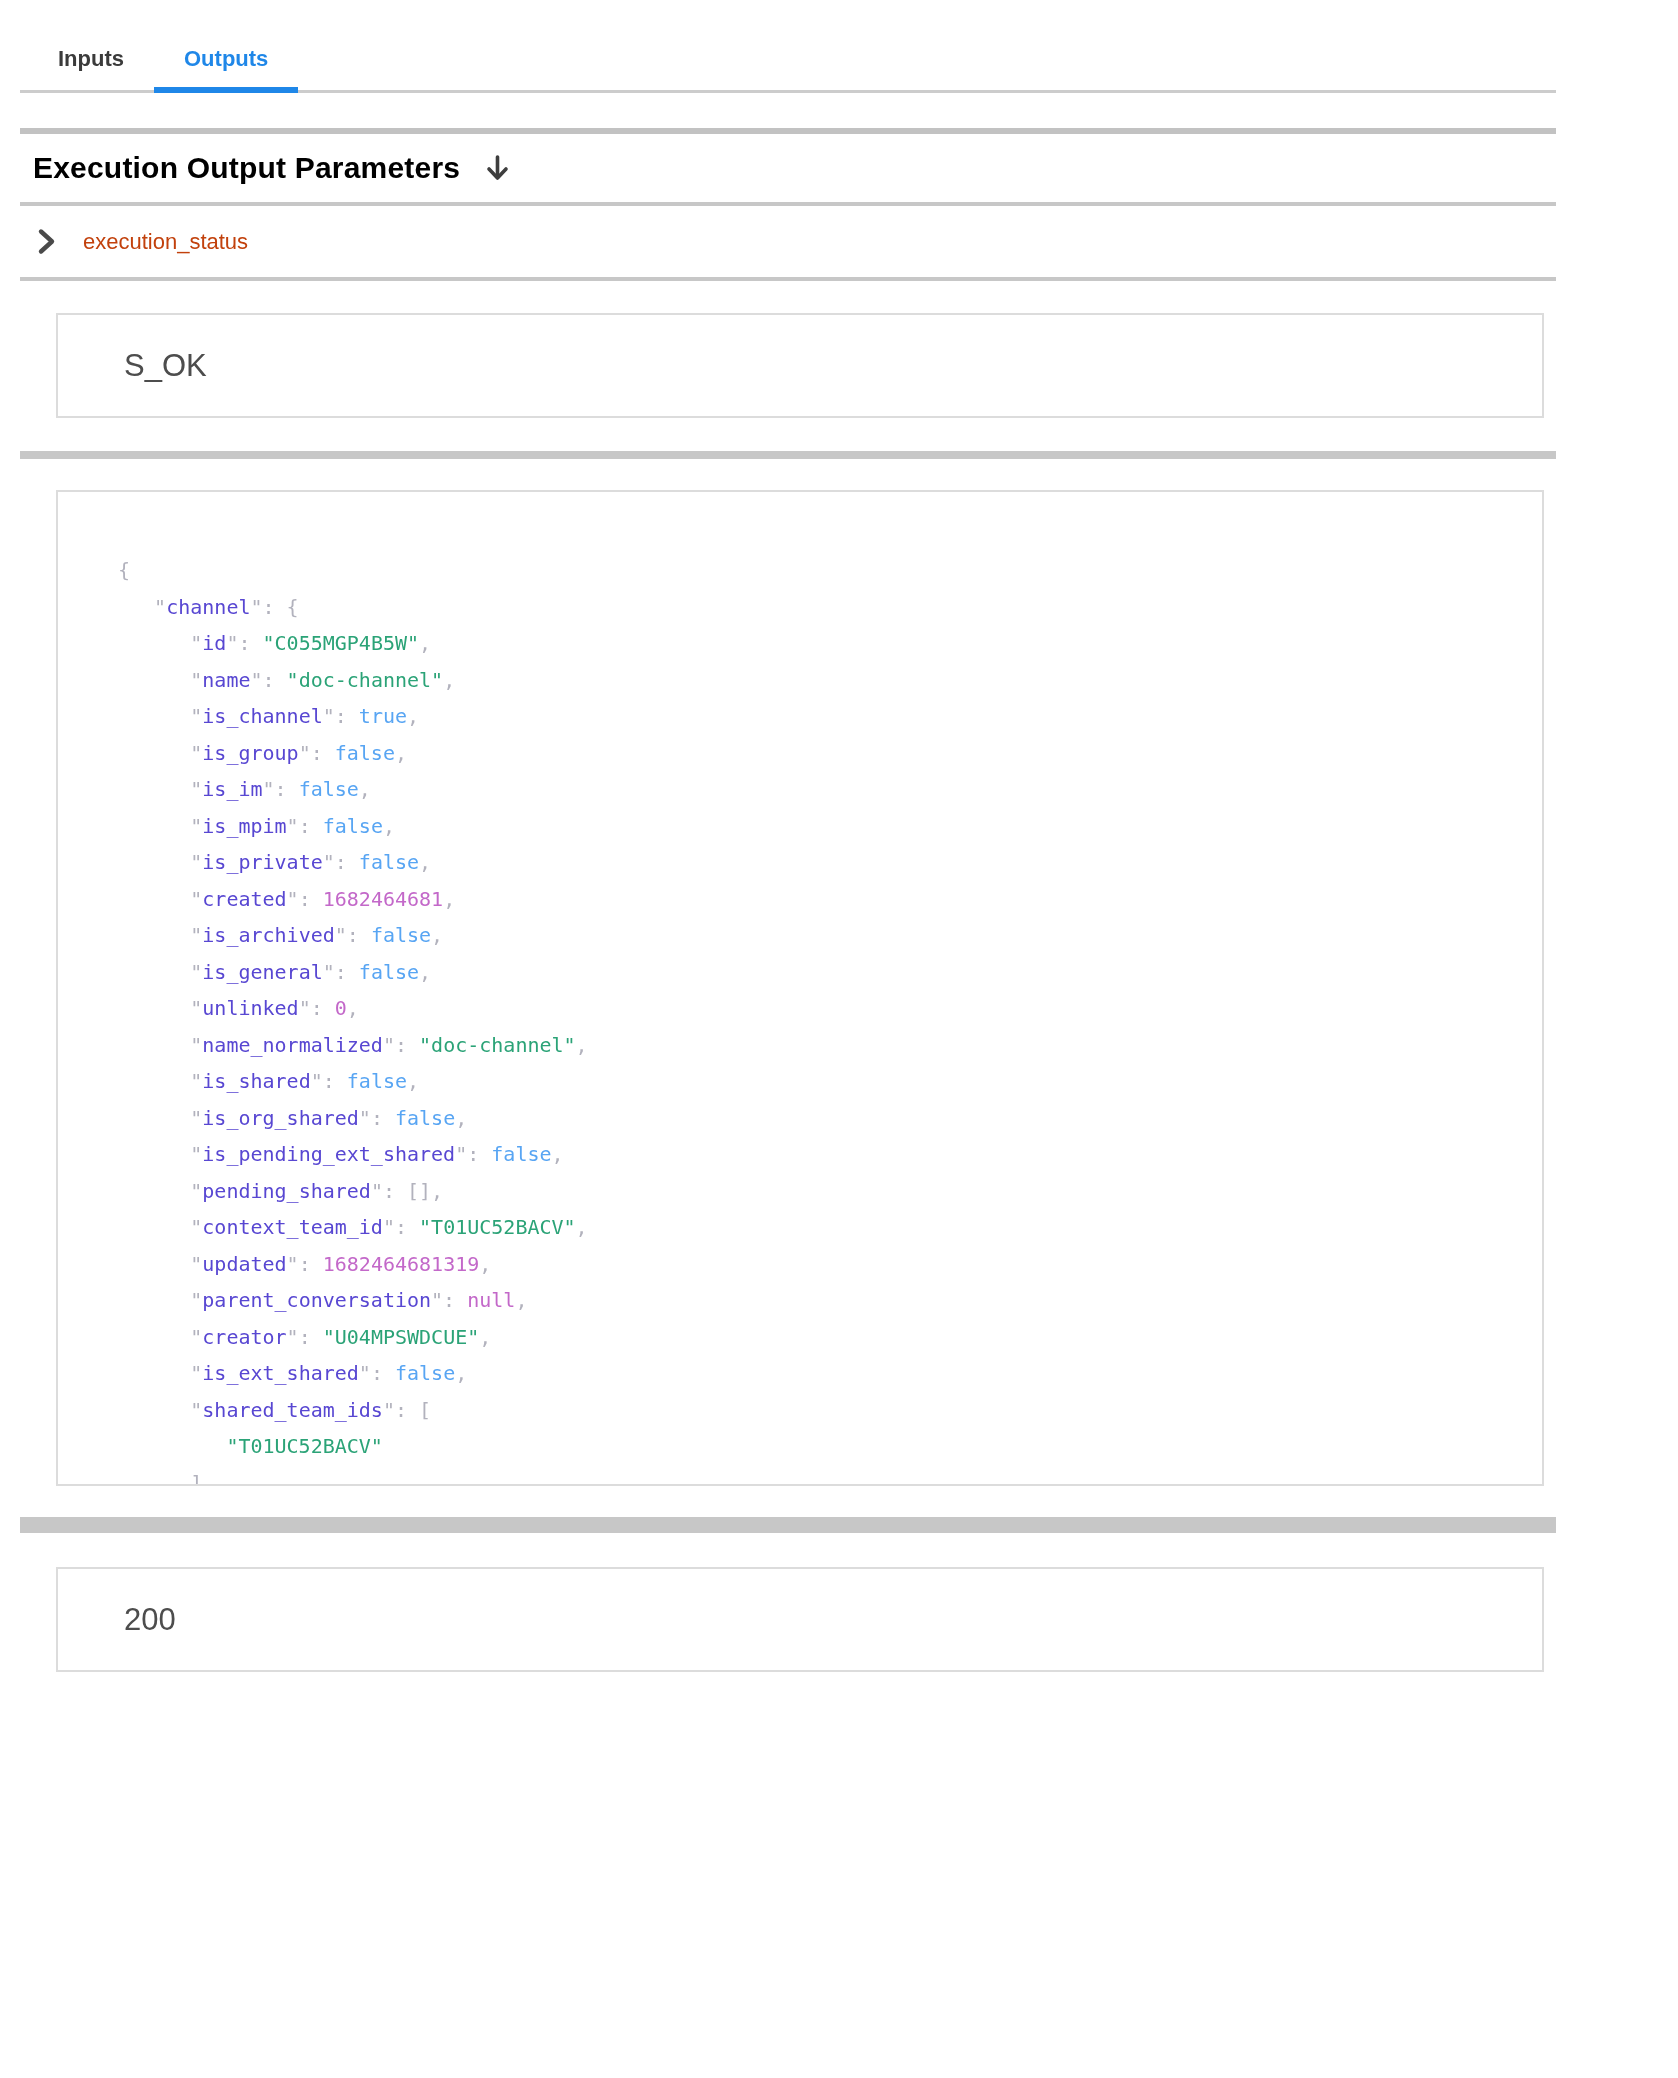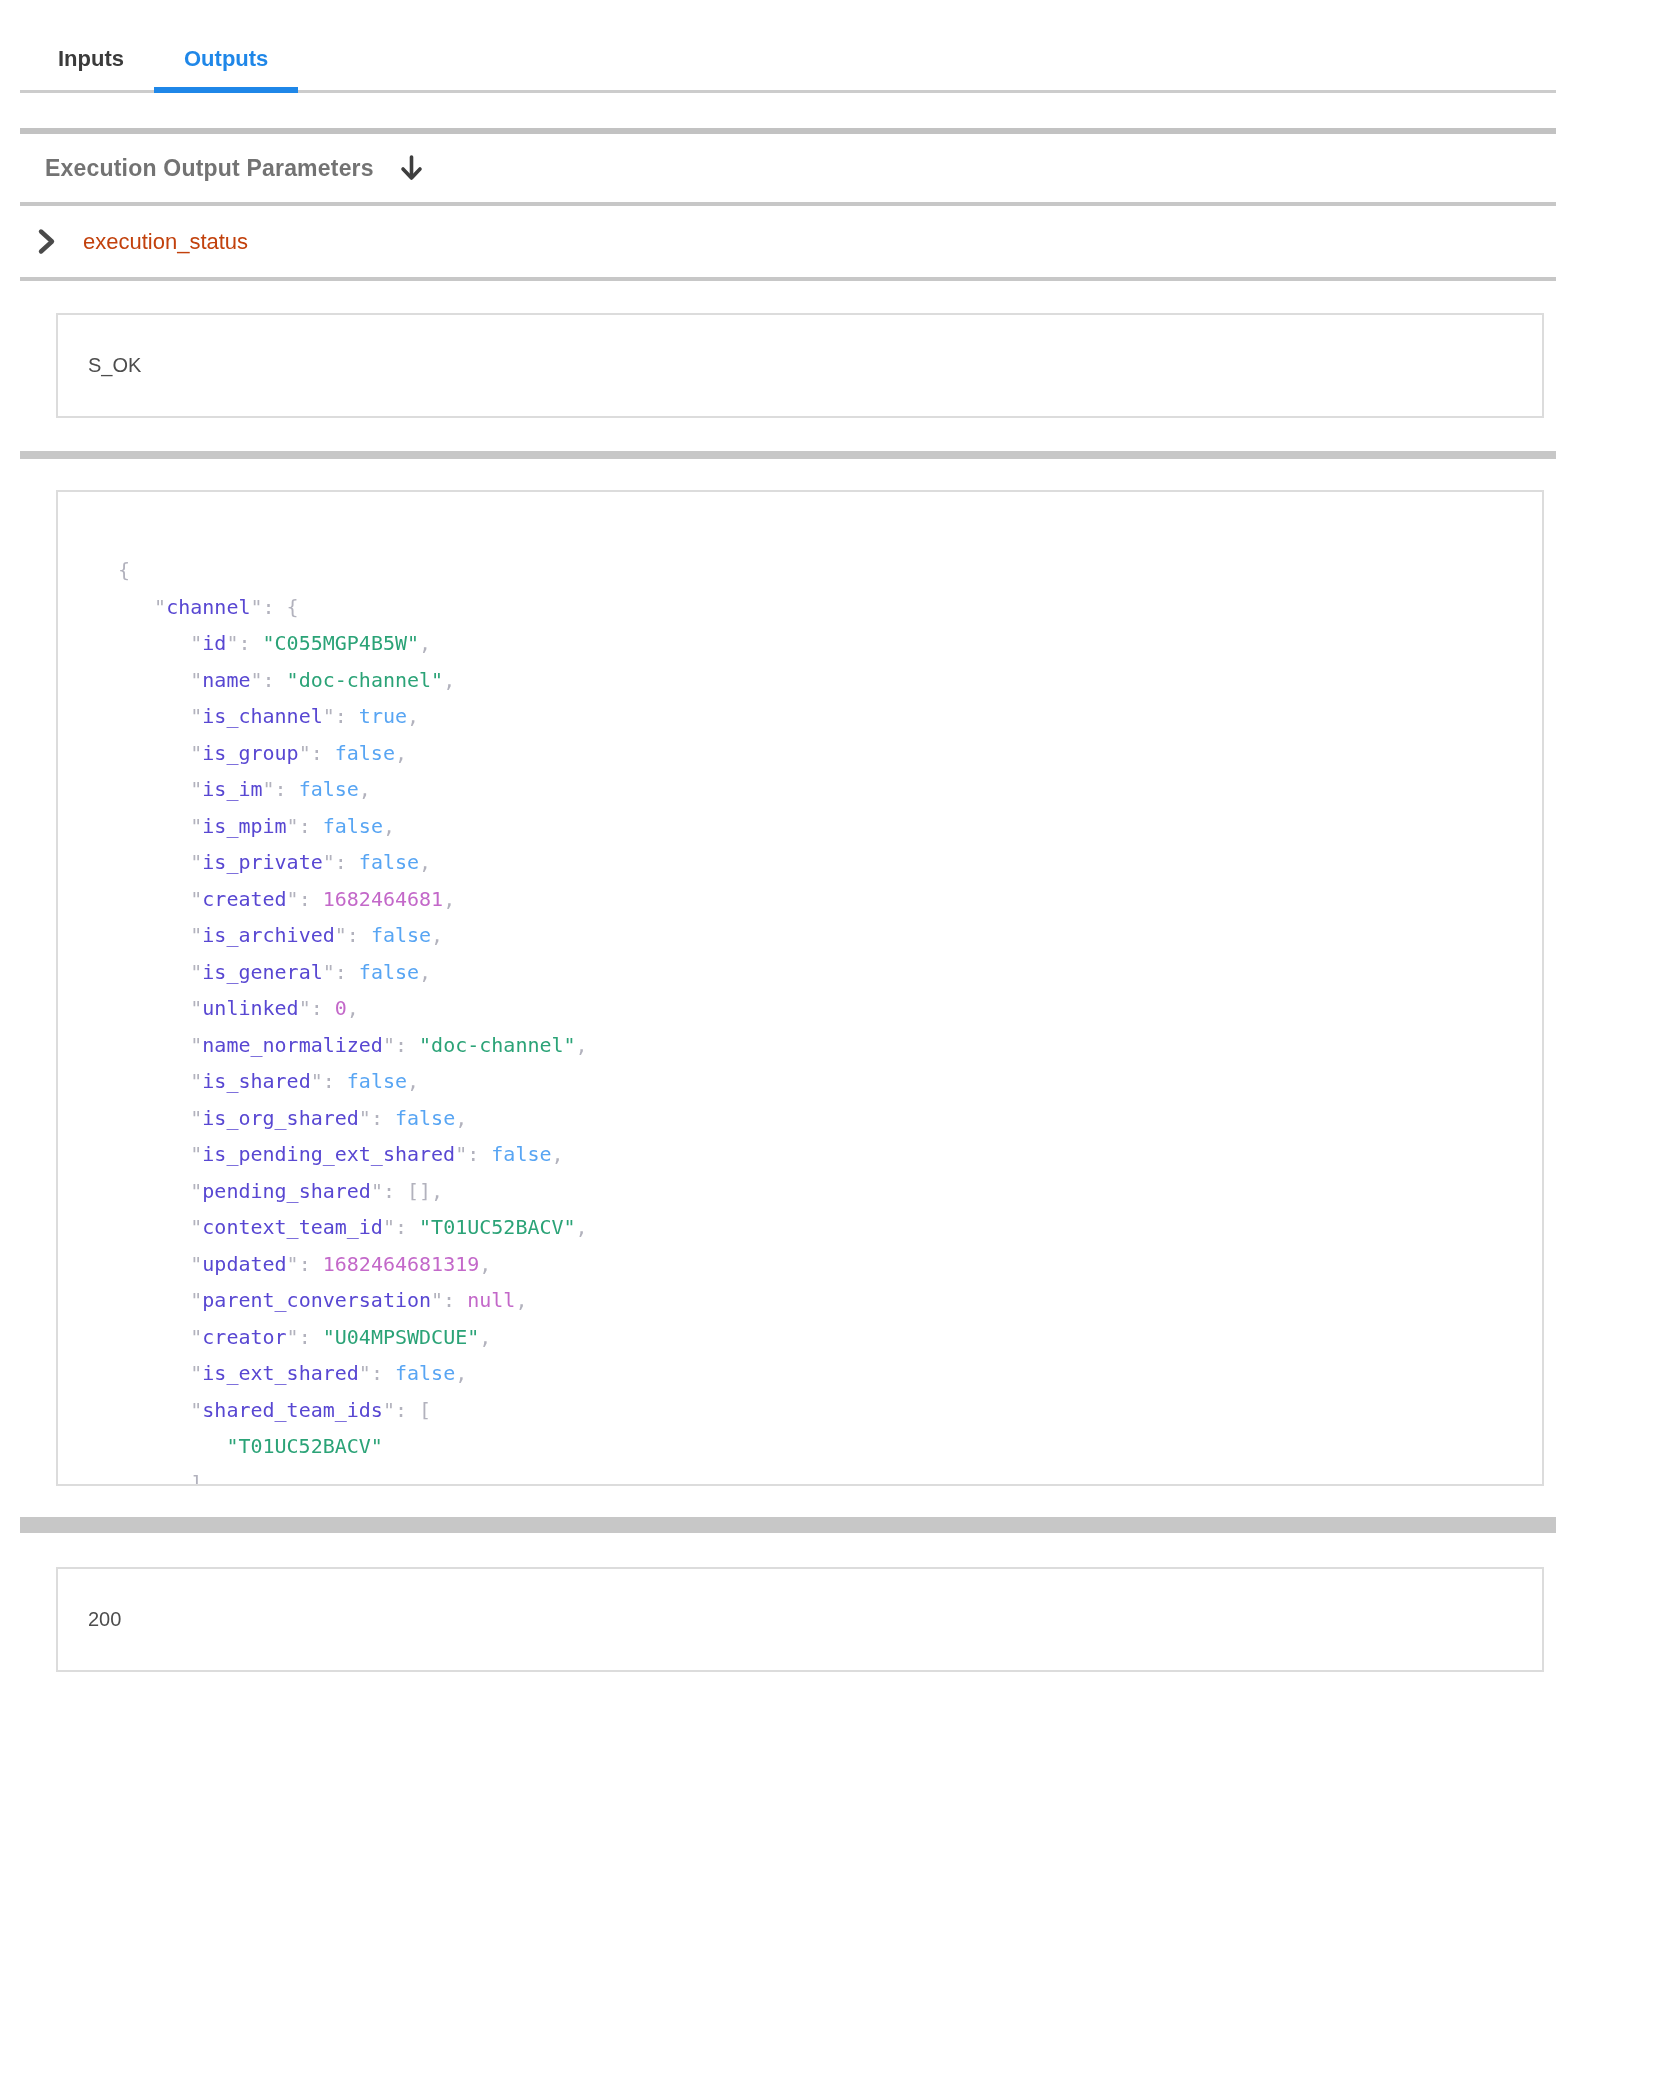--- a/index.html
+++ b/index.html
@@ -18,39 +18,39 @@
   }
   .tab--active{color:#1f87e8;border-bottom-color:#1f87e8;}
   .tabbar-spacer{height:35px;}
   .thick-divider{height:6px;background:#c2c2c2;margin:0 20px;}
   .divider{height:4px;background:#c7c7c7;margin:0 20px;}
   
   .header-row{
     height:68px;display:flex;align-items:center;margin:0 20px;
   }
   .header-title{
-    font-size:23px;font-weight:600;color:#737373;margin-left:25px;letter-spacing:.2px;
+    font-size:30px;font-weight:600;color:#000000;margin-left:13px;letter-spacing:.2px;
   }
   .dl-icon{margin-left:24px;display:block;}
   
   .section-row{
     height:71px;display:flex;align-items:center;margin:0 20px;cursor:pointer;
   }
   .chev{margin-left:16px;display:block;flex:0 0 auto;}
   .section-label{font-size:22px;color:#c2410c;margin-left:26px;}
   
   .value-wrap{padding:32px 0 33px;}
   .value-wrap--url{padding:33px 0 35px;}
   .value-wrap--last{padding:34px 0 0;}
   .value-box{
     margin:0 32px 0 56px;height:105px;border:2px solid #dcdcdc;
     display:flex;align-items:center;padding-left:30px;box-sizing:border-box;
     background:#ffffff;
   }
-  .value-text{font-size:20px;color:#4d4d4d;}
+  .value-text{font-size:31px;color:#4d4d4d;margin-left:36px;}
   
   .code-wrap{padding:31px 0;}
   .code-box{
     margin:0 32px 0 56px;height:996px;border:2px solid #dcdcdc;
     box-sizing:border-box;overflow:hidden;background:#ffffff;
   }
   .code-content{
     margin:0;padding:60px 20px 0 60px;
     font-family:"DejaVu Sans Mono",monospace;font-size:20px;line-height:36.5px;
     white-space:pre;

